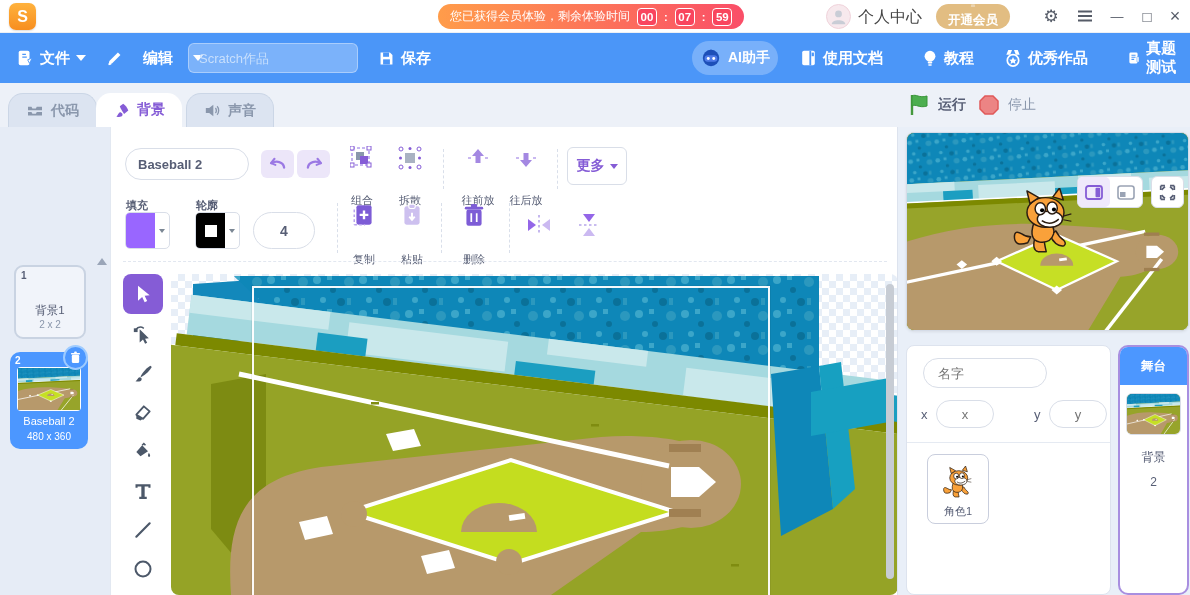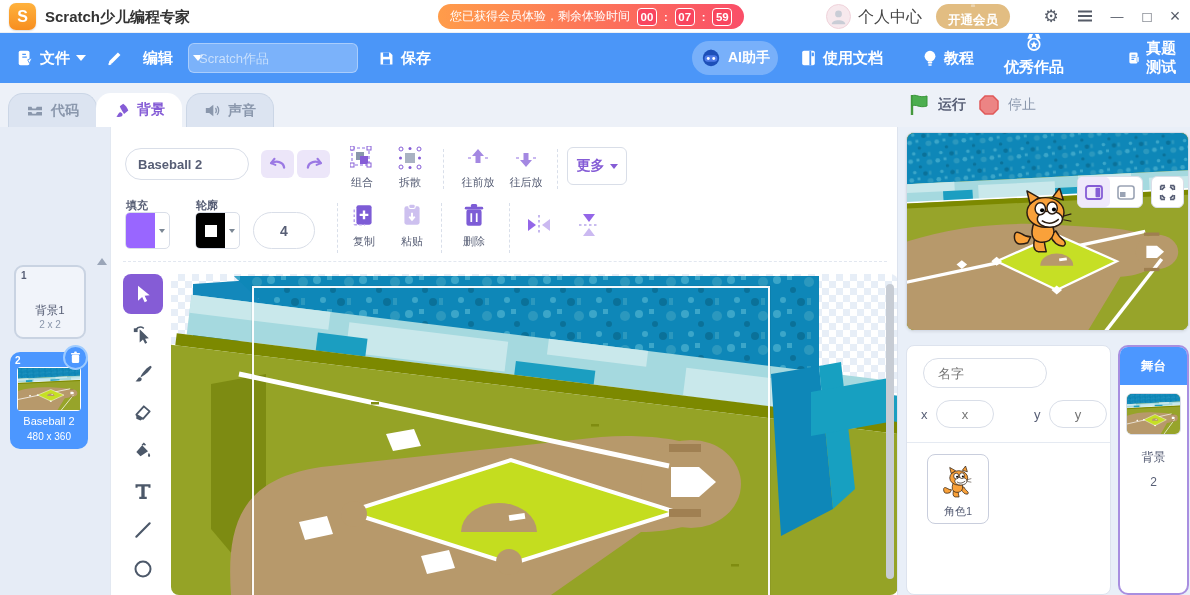--- a/index.html
+++ b/index.html
@@ -68,21 +68,21 @@
   .del-badge { position:absolute; left:63px; top:218px; width:25px; height:25px; border-radius:50%; background:#4C97FF;
                border:2px solid #9ECBFF; display:flex; align-items:center; justify-content:center; z-index:5; }
 
   
   .paint { position:absolute; left:110px; top:127px; width:787px; height:468px; background:#fff; border-left:1px solid #E2E8F1; }
   .name-input { position:absolute; left:14px; top:21px; width:124px; height:32px; border:1px solid #D9DEE8; border-radius:16px;
                 padding:0 12px; font-size:13px; font-weight:bold; color:#575E75; outline:none; }
   .ur-btn { position:absolute; top:23px; width:33px; height:28px; background:#ECE6F9; border-radius:6px; border:none;
             display:flex; align-items:center; justify-content:center; }
   .titem { position:absolute; width:46px; text-align:center; }
-  .titem .lbl { font-size:11px; color:#575E75; margin-top:1px; }
+  .titem .lbl { font-size:11px; color:#575E75; margin-top:19px; }
   .vsep { position:absolute; border-left:1px dashed #D9DFEA; }
   .more-btn { position:absolute; left:456px; top:20px; width:60px; height:38px; background:#fff; border:1px solid #D9DEE8;
               border-radius:6px; display:flex; align-items:center; justify-content:center; gap:5px;
               color:#855CD6; font-size:14px; font-weight:bold; }
   .caret-p { width:0; height:0; border-left:4.5px solid transparent; border-right:4.5px solid transparent; border-top:5.5px solid #855CD6; }
   .swatch-lbl { position:absolute; font-size:11px; font-weight:bold; color:#575E75; }
   .swatch { position:absolute; width:45px; height:37px; border:1px solid #D9DEE8; border-radius:5px; background:#fff; display:flex; overflow:hidden; }
   .swatch .color { width:29px; height:100%; }
   .swatch .dd { width:14px; display:flex; align-items:center; justify-content:center; }
   .caret-g { width:0; height:0; border-left:3.5px solid transparent; border-right:3.5px solid transparent; border-top:4.5px solid #7B8794; }
@@ -178,21 +178,20 @@
       <path d="M47,44 Q58,52 70,42" fill="none"></path>
       <path d="M76,38 L87,35 M76,43 L87,45" fill="none" stroke-width="1.5"></path>
     </g>
   </defs>
 </svg>
 
 <div id="app">
 
   <header class="titlebar">
     <div class="logo">S</div>
-    <div class="app-title">Scratch少儿编程专家</div>
 
     <div class="banner">
       <span>您已获得会员体验，剩余体验时间</span>
       <span class="tbox">00</span>
       <span class="tcolon">:</span>
       <span class="tbox">07</span>
       <span class="tcolon">:</span>
       <span class="tbox">59</span>
     </div>
 
@@ -267,21 +266,21 @@
       <span>使用文档</span>
     </div>
     <div class="menu-item" style="left:922px;">
       <svg width="16" height="18" viewBox="0 0 16 20">
         <circle cx="8" cy="8" r="6" fill="#fff"></circle>
           <rect x="5.5" y="14" width="5" height="2" rx="1" fill="#fff"></rect>
         <rect x="6" y="17" width="4" height="1.6" rx="0.8" fill="#fff"></rect>
       </svg>
       <span>教程</span>
     </div>
-    <div class="menu-item" style="left:1004px;flex-direction:column;">
+    <div class="menu-item" style="left:1004px;">
       <svg width="18" height="19" viewBox="0 0 18 20">
         <polygon points="4,1 8,1 6,6 2,6" fill="#fff"></polygon>
           <polygon points="10,1 14,1 16,6 12,6" fill="#fff"></polygon>
         <circle cx="9" cy="12" r="6" fill="none" stroke="#fff" stroke-width="1.8"></circle>
         <polygon points="9,8.5 10.2,11 13,11.2 11,13 11.6,15.8 9,14.3 6.4,15.8 7,13 5,11.2 7.8,11" fill="#fff"></polygon>
       </svg>
       <span>优秀作品</span>
     </div>
     <div class="menu-item" style="left:1128px;">
       <svg width="17" height="18" viewBox="0 0 18 20">

